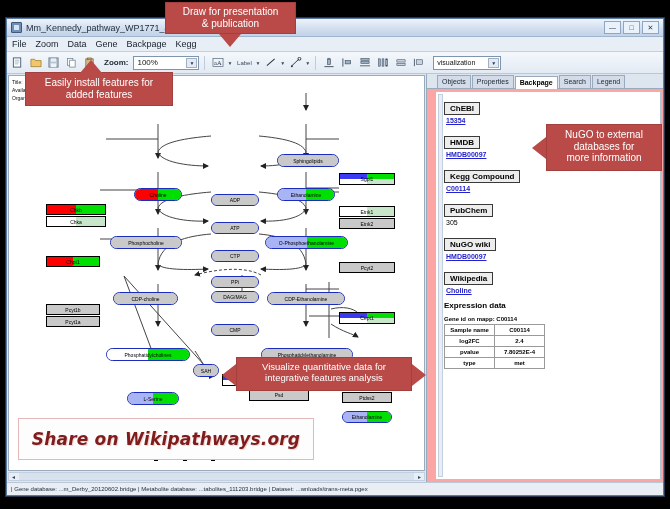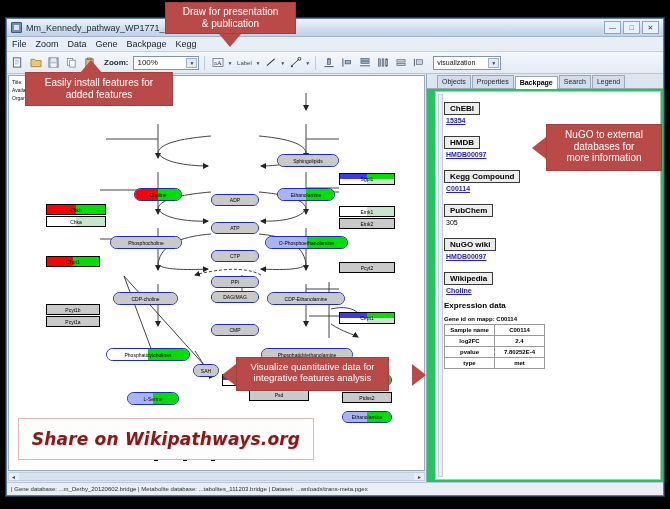--- a/index.html
+++ b/index.html
@@ -114,21 +114,21 @@
   .gene .lbl{position:relative;z-index:3;}
 
   
   .sel-handle{
     position:absolute;width:4px;height:4px;background:#ffe400;border:1px solid #000;z-index:20;
   }
 
   
   #side{
     width:237px;flex:0 0 auto;display:flex;flex-direction:column;
-    background:#22c55e;border-left:1px solid #9aaabd;
+    background:#fca5a5;border-left:1px solid #9aaabd;
   }
   #side-tabs{
     height:15px;display:flex;align-items:flex-end;padding-left:10px;gap:1px;
     background:#dde5ef;border-bottom:1px solid #9aaabd;flex:0 0 auto;
   }
   .stab{
     font-size:7px;padding:1px 4px;border:1px solid #9aaabd;border-bottom:none;
     background:#d3dce8;color:#1a2634;line-height:10px;
   }
   .stab.active{background:#fff;color:#000;font-weight:bold;position:relative;top:1px;}
@@ -662,21 +662,21 @@
 
 <div class="callout" style="left:546px;top:124px;width:116px;height:47px;">
   <span class="ctxt" style="font-size:10px;padding-top:4px;">
     <span>NuGO  to external</span><br>
     <span>databases  for</span><br>
     <span>more information</span>
   </span>
 </div>
 <div class="arrow-lf" style="left:532px;top:137px;"></div>
 
-<div class="callout" style="left:236px;top:357px;width:153px;height:34px;">
+<div class="callout" style="left:236px;top:357px;width:176px;height:34px;">
   <span class="ctxt" style="font-size:9.5px;padding-top:4px;">
     <span>Visualize quantitative data  for</span><br>
     <span>integrative features analysis</span>
   </span>
 </div>
 <div class="arrow-lf" style="left:222px;top:364px;"></div>
 <div class="arrow-rt" style="left:412px;top:364px;"></div>
 
 <div id="share-box">
   <span>Share on Wikipathways.org</span>

